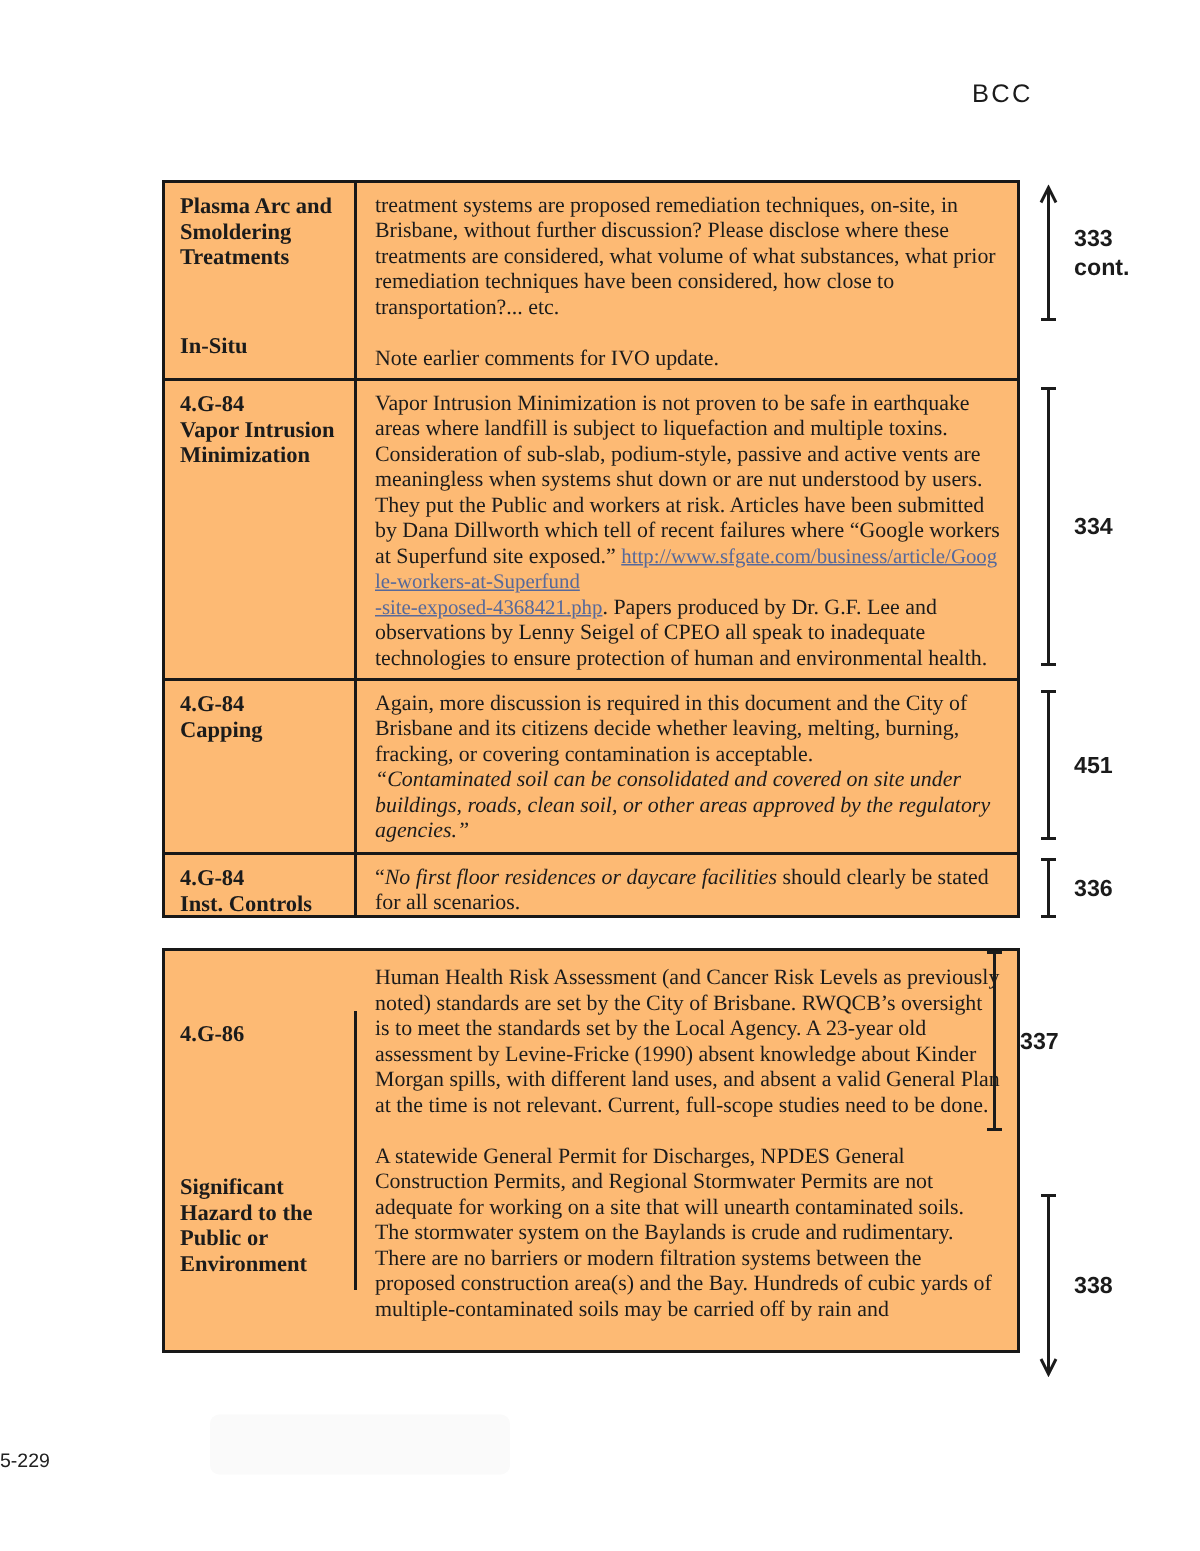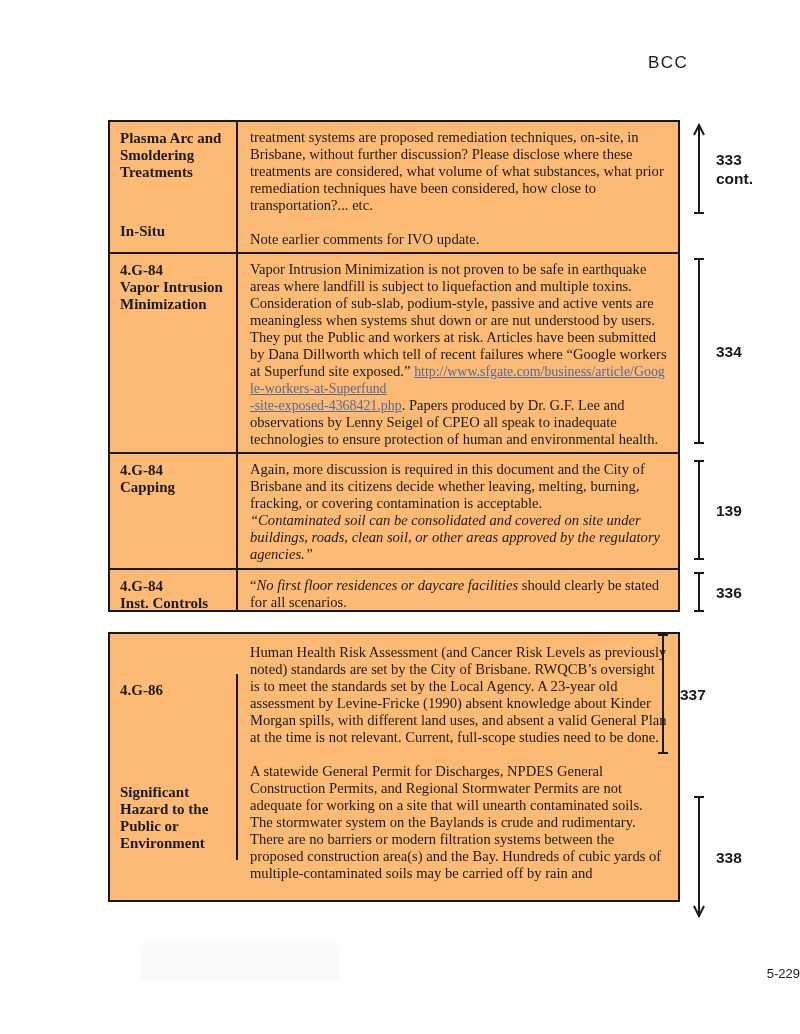--- a/index.html
+++ b/index.html
@@ -82,21 +82,21 @@
     font-size: 15.5px;
     line-height: 19px;
     margin-left: 9px;
     white-space: pre-line;
     color: #1b1b1b;
   }
   .footer-page {
     position: absolute;
     left: 0; right: 0;
     top: 966px;
-    text-align: right;
+    text-align: left;
     font-family: "Liberation Sans", sans-serif;
     font-size: 13px;
     color: #222;
   }
   .scan-artifact {
     position: absolute;
     left: 140px;
     top: 943px;
     width: 200px;
     height: 40px;
@@ -194,21 +194,21 @@
     </svg>
     <span class="ann-label">334</span>
   </div>
 
   <div class="annotation" style="left:691px; top:460px;">
     <svg width="16" height="100">
       <line x1="3" y1="1" x2="13" y2="1" stroke="#1b1b1b" stroke-width="2"></line>
       <line x1="8" y1="1" x2="8" y2="99" stroke="#1b1b1b" stroke-width="2"></line>
       <line x1="3" y1="99" x2="13" y2="99" stroke="#1b1b1b" stroke-width="2"></line>
     </svg>
-    <span class="ann-label">139</span>
+    <span class="ann-label">451</span>
   </div>
 
   <div class="annotation" style="left:691px; top:572px;">
     <svg width="16" height="40">
       <line x1="3" y1="1" x2="13" y2="1" stroke="#1b1b1b" stroke-width="2"></line>
       <line x1="8" y1="1" x2="8" y2="39" stroke="#1b1b1b" stroke-width="2"></line>
       <line x1="3" y1="39" x2="13" y2="39" stroke="#1b1b1b" stroke-width="2"></line>
     </svg>
     <span class="ann-label">336</span>
   </div>

